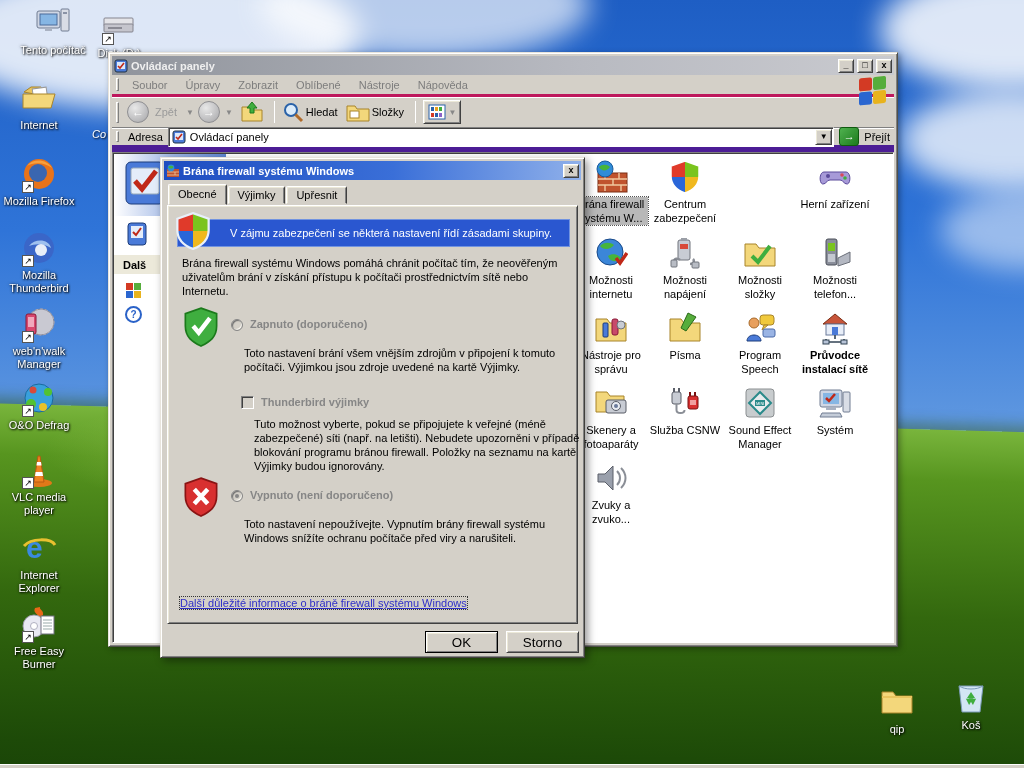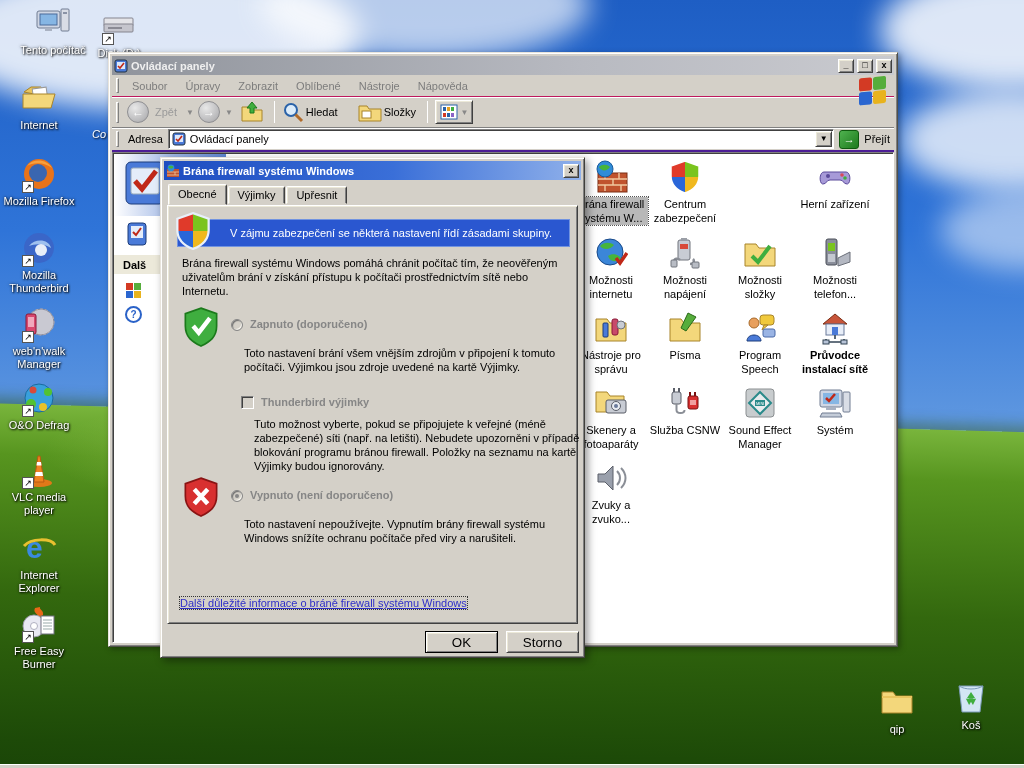--- a/index.html
+++ b/index.html
@@ -41,36 +41,36 @@
     padding:3px; display:flex; flex-direction:column; }
   .titlebar { height:19px; display:flex; align-items:center; padding:0 2px; gap:3px; flex:0 0 auto; }
   .titlebar.inactive { background:linear-gradient(90deg,#90949c,#b8bac1 60%,#c9cacf); }
   .titlebar.active { background:linear-gradient(90deg,#1e4cc0,#3a6fd8 55%,#8fb0ea); }
   .titlebar .ttext { font-weight:bold; font-size:11px; flex:1; white-space:nowrap; overflow:hidden; }
   .titlebar.inactive .ttext { color:#efefef; }
   .titlebar.active .ttext { color:#fff; }
   .capbtn { width:16px; height:14px; font-size:9px; line-height:11px; font-weight:bold; padding:0; }
   .tbicon16 { width:14px; height:14px; flex:0 0 auto; }
 
-  .menubar { height:22px; display:flex; align-items:center; gap:0; border-bottom:1px solid #be185d;
+  .menubar { height:22px; display:flex; align-items:center; gap:0; border-bottom:3px solid #be185d;
     box-shadow:0 1px 0 #fff; padding-left:4px; position:relative; }
   .grip { width:3px; height:70%; border:1px solid; border-color:#fff #808080 #808080 #fff; margin-right:4px; }
   .menu-item { padding:2px 9px; color:#7d7d7d; }
   .toolbar { height:31px; display:flex; align-items:center; gap:4px; padding:0 4px;
     border-bottom:1px solid #808080; box-shadow:0 1px 0 #fff; }
   .tb-sep { width:1px; height:22px; background:#808080; border-right:1px solid #fff; margin:0 3px; }
   .tb-lbl { color:#000; margin:0 4px 0 2px; }
   .tb-lbl.dis { color:#9a9a9a; }
   .drop { color:#888; font-size:8px; margin-left:1px; }
   .navcirc { width:22px; height:22px; border-radius:50%;
     background:radial-gradient(circle at 35% 30%, #e8e8e8, #b9b9bb 70%, #9a9a9c);
     border:1px solid #8f8f92; display:flex; align-items:center; justify-content:center;
     color:#fff; font-size:12px; font-weight:bold; }
   .addressbar { height:24px; display:flex; align-items:center; padding:0 4px; gap:5px;
-    border-bottom:2px solid #4c1d95; box-shadow:0 1px 0 #fff; }
+    border-bottom:7px solid #4c1d95; box-shadow:0 1px 0 #fff; }
   .addr-combo { flex:1; height:20px; display:flex; align-items:center; gap:4px; padding:1px 1px 1px 3px; }
   .addr-combo .txt { flex:1; color:#000; }
   .combo-btn { width:17px; height:16px; font-size:8px; line-height:14px; color:#000; }
   .go-btn { width:20px; height:19px; background:linear-gradient(135deg,#4fb24f,#1d7a1d);
     border:1px solid #0e5a0e; border-radius:3px; color:#fff; font-weight:bold; text-align:center; line-height:17px; }
   .winlogo { position:absolute; right:8px; top:24px; width:30px; height:30px; z-index:6;
     display:grid; grid-template-columns:13px 13px; grid-template-rows:13px 13px; gap:1px; transform:skewY(-6deg); }
   .winlogo div { border-radius:2px; }
 
   .cp-content { flex:1; background:#fff; border:1px solid; border-color:#808080 #fff #fff #808080;
@@ -317,21 +317,21 @@
         </svg>
     </span>
     <span class="tb-sep"></span>
     <span style="display:flex;align-items:center;">
       <svg width="22" height="22" viewBox="0 0 22 22">
           <circle cx="9" cy="9" r="6" fill="#dcecfa" stroke="#2a62a8" stroke-width="2"></circle>
           <line x1="13.5" y1="13.5" x2="20" y2="20" stroke="#b06a2a" stroke-width="3"></line>
         </svg>
       <span class="tb-lbl">Hledat</span>
     </span>
-    <span style="display:flex;align-items:center;margin-left:12px;">
+    <span style="display:flex;align-items:center;">
       <svg width="24" height="20" viewBox="0 0 24 20">
           <path d="M1 4 h8 l2 3 h12 v12 h-22 Z" fill="#f3d77b" stroke="#a8842a"></path>
           <rect x="4" y="9" width="9" height="7" fill="#fff" stroke="#a8842a"></rect>
         </svg>
       <span class="tb-lbl">Složky</span>
     </span>
     <span class="tb-sep"></span>
     <span class="btn" style="width:38px;height:24px;display:flex;align-items:center;justify-content:center;gap:2px;">
       <svg width="18" height="16" viewBox="0 0 18 16">
           <rect x="1" y="1" width="16" height="14" fill="#fff" stroke="#2a62a8"></rect>

